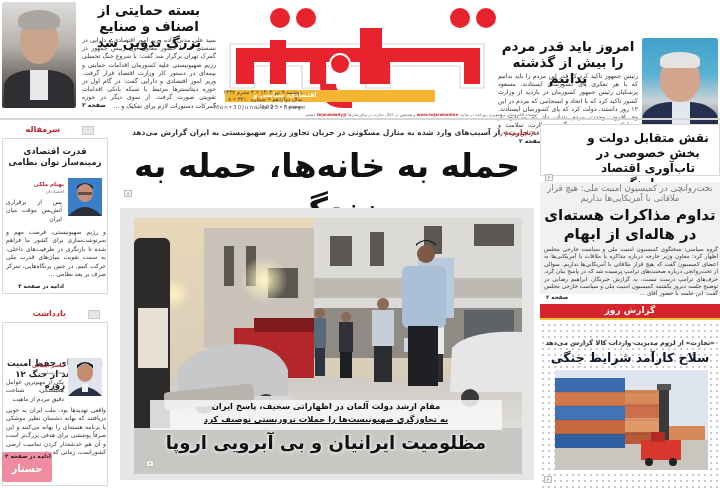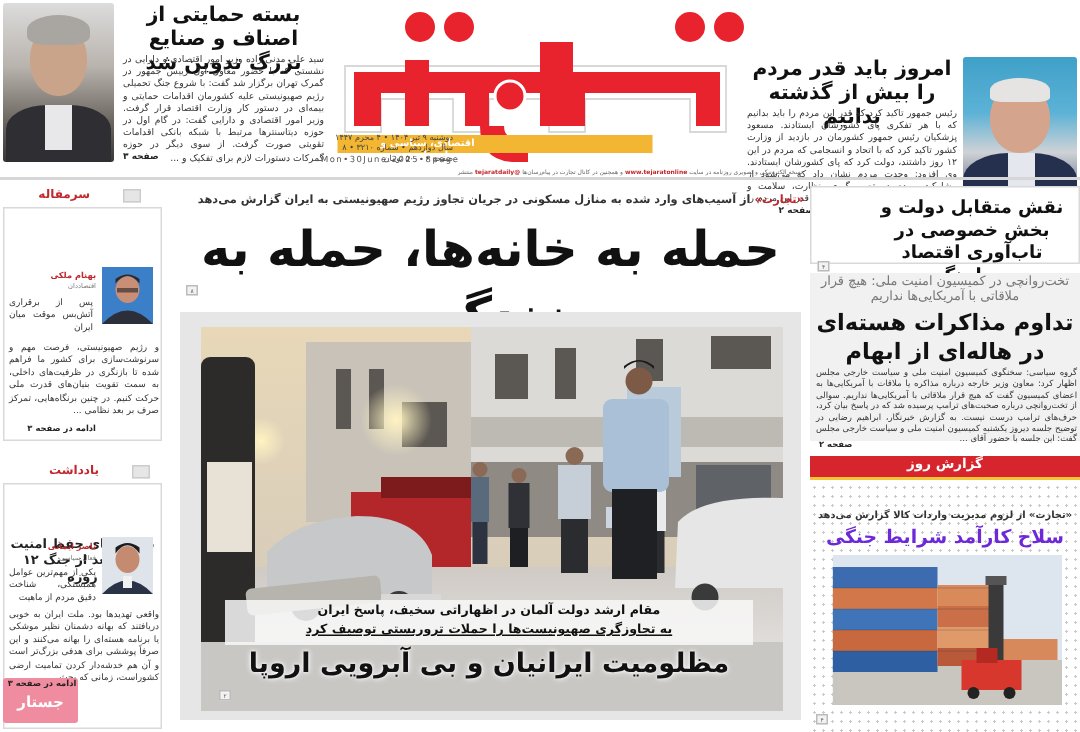--- a/index.html
+++ b/index.html
@@ -79,21 +79,21 @@
   .rc-h2 { left:542px; top:206px; width:176px; font-size:15px; font-weight:bold; line-height:19px; text-align:center; color:#111; }
   .rc-body { left:544px; top:246px; width:174px; font-size:5.7px; line-height:7.4px; color:#333; text-align:justify; }
   .rc-page2 { left:546px; top:294px; font-size:5.6px; font-weight:bold; color:#222; }
 
   .report-band { left:540px; top:304px; width:180px; height:14px; background:#d7252d; }
   .report-band-line { left:540px; top:318px; width:180px; height:2px; background:#f2c438; }
   .report-title { left:540px; top:305px; width:180px; font-size:9px; font-weight:bold; text-align:center; color:#fff; }
   .report-box { left:540px; top:322px; width:180px; height:166px;
     background-image: radial-gradient(#c9c9c9 0.8px, transparent 0.9px); background-size:6px 6px; background-color:#fff; }
   .report-kicker { left:542px; top:339px; width:176px; font-size:6.6px; font-weight:bold; text-align:center; color:#333; }
-  .report-headline { left:542px; top:350px; width:176px; font-size:12.5px; font-weight:bold; text-align:center; color:#6d28d9; }
+  .report-headline { left:542px; top:350px; width:176px; font-size:12.5px; font-weight:bold; text-align:center; color:#0f172a; }
   .report-photo { left:555px; top:370px; width:153px; height:100px; overflow:hidden; }
   .report-badge { left:544px; top:476px; width:8px; height:7px; border:1px solid #bbb; background:#f2f2f2; font-size:4px; text-align:center; color:#666; }
 </style>
 </head>
 <body>
 
 <div class="abs top-left-story">
   <div class="tl-photo">
     <div class="suit"></div>
       <div class="shirt"></div>
@@ -153,20 +153,21 @@
   <div class="tr-page">صفحه ۲</div>
 </div>
 
 <div class="abs masthead-rule"></div>
 
 <div class="abs col-left">
 
   <div class="section-tab" style="left:82px; top:4px;"></div>
   <div class="section-label" style="right:52px; top:3px;">سرمقاله</div>
   <div class="box" style="left:2px; top:16px; width:106px; height:156px;"></div>
+  <div class="op-title" style="left:4px; top:24px; width:102px;">قدرت اقتصادی زمینه‌ساز توان نظامی</div>
   <div class="op-photo" style="left:68px; top:56px;">
     <svg width="34" height="38" viewBox="0 0 34 38">
       <rect width="34" height="38" fill="#3c7fc9"></rect>
       <ellipse cx="17" cy="15" rx="8" ry="9" fill="#c98f76"></ellipse>
       <path d="M9 11 q8 -10 16 0 v-3 q-8 -6 -16 0z" fill="#2b2b2b"></path>
       <rect x="10" y="14" width="14" height="3" fill="#222" opacity="0.6"></rect>
       <path d="M0 38 q17 -18 34 0z" fill="#2c2f3a"></path>
     </svg>
   </div>
   <div class="op-author" style="right:48px; top:59px; width:60px;">بهنام ملکی</div>

